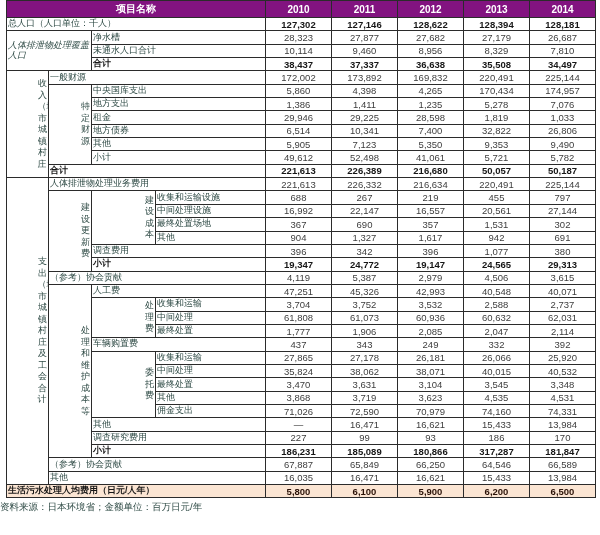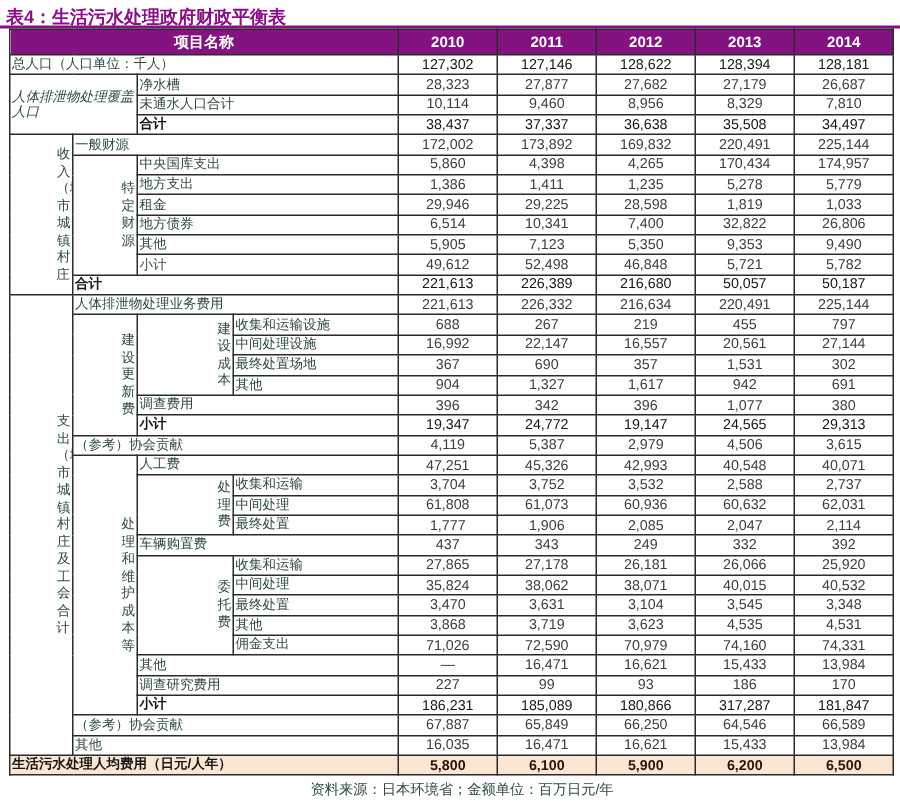--- a/index.html
+++ b/index.html
@@ -12,38 +12,35 @@
   
   table{border-collapse:collapse;table-layout:fixed;width:589px;margin:0 0 0 6px;}
   td,th{border:1px solid #2b2b2b;overflow:hidden;white-space:nowrap;}
   thead tr{height:17px;background:var(--header-bg);}
   thead th{color:#ffffff;font-weight:bold;font-size:10px;}
   tbody tr{height:13.35px;}
   td.lbl{color:var(--label-ink);font-size:9px;padding:0 1px;line-height:1.1;}
   td.lbl.wrap{white-space:normal;font-style:italic;}
   td.num{color:var(--num-ink);font-size:9.5px;text-align:center;padding:0 2px;
          font-family:"Liberation Sans",sans-serif;}
-  td.b, td.num.b{font-weight:normal;color:#161616;}
+  td.b, td.num.b{font-weight:bold;color:#161616;}
   td.lbl.b{font-weight:bold;}
   td.vert{vertical-align:middle;text-align:right;white-space:normal;}
   .vstack{display:inline-block;width:1.05em;word-break:break-all;line-height:1.28;
           font-size:9px;color:var(--label-ink);}
   tr.hl td{background:var(--hl-bg);}
   tr.hl td.num{color:#2a1208;font-weight:bold;}
   
-  #footer{margin:3px 0 0 16px;font-size:9.5px;color:var(--label-ink);text-align:center;}
+  #footer{margin:3px 0 0 0;font-size:9.5px;color:var(--label-ink);}
 </style>
 </head>
 <body>
 
 <div id="page">
 
-  <div id="titlebar">
-    <span class="t">表4：生活污水处理政府财政平衡表</span>
-  </div>
 
   <table>
     <colgroup>
       <col style="width:42px">
         <col style="width:43px">
         <col style="width:64px">
         <col style="width:110px">
       <col style="width:66px">
         <col style="width:66px">
         <col style="width:66px">
@@ -111,21 +108,21 @@
           <td class="num">4,265</td>
           <td class="num">170,434</td>
           <td class="num">174,957</td>
         </tr>
         <tr>
           <td colspan="2" class="lbl">地方支出</td>
           <td class="num">1,386</td>
           <td class="num">1,411</td>
           <td class="num">1,235</td>
           <td class="num">5,278</td>
-          <td class="num">5,779</td>
+          <td class="num">7,076</td>
         </tr>
         <tr>
           <td colspan="2" class="lbl">租金</td>
           <td class="num">29,946</td>
           <td class="num">29,225</td>
           <td class="num">28,598</td>
           <td class="num">1,819</td>
           <td class="num">1,033</td>
         </tr>
         <tr>
@@ -141,21 +138,21 @@
           <td class="num">5,905</td>
           <td class="num">7,123</td>
           <td class="num">5,350</td>
           <td class="num">9,353</td>
           <td class="num">9,490</td>
         </tr>
         <tr>
           <td colspan="2" class="lbl">小计</td>
           <td class="num">49,612</td>
           <td class="num">52,498</td>
-          <td class="num">46,848</td>
+          <td class="num">41,061</td>
           <td class="num">5,721</td>
           <td class="num">5,782</td>
         </tr>
         <tr>
           <td colspan="3" class="lbl b">合计</td>
           <td class="num b">221,613</td>
           <td class="num b">226,389</td>
           <td class="num b">216,680</td>
           <td class="num b">50,057</td>
           <td class="num b">50,187</td>

